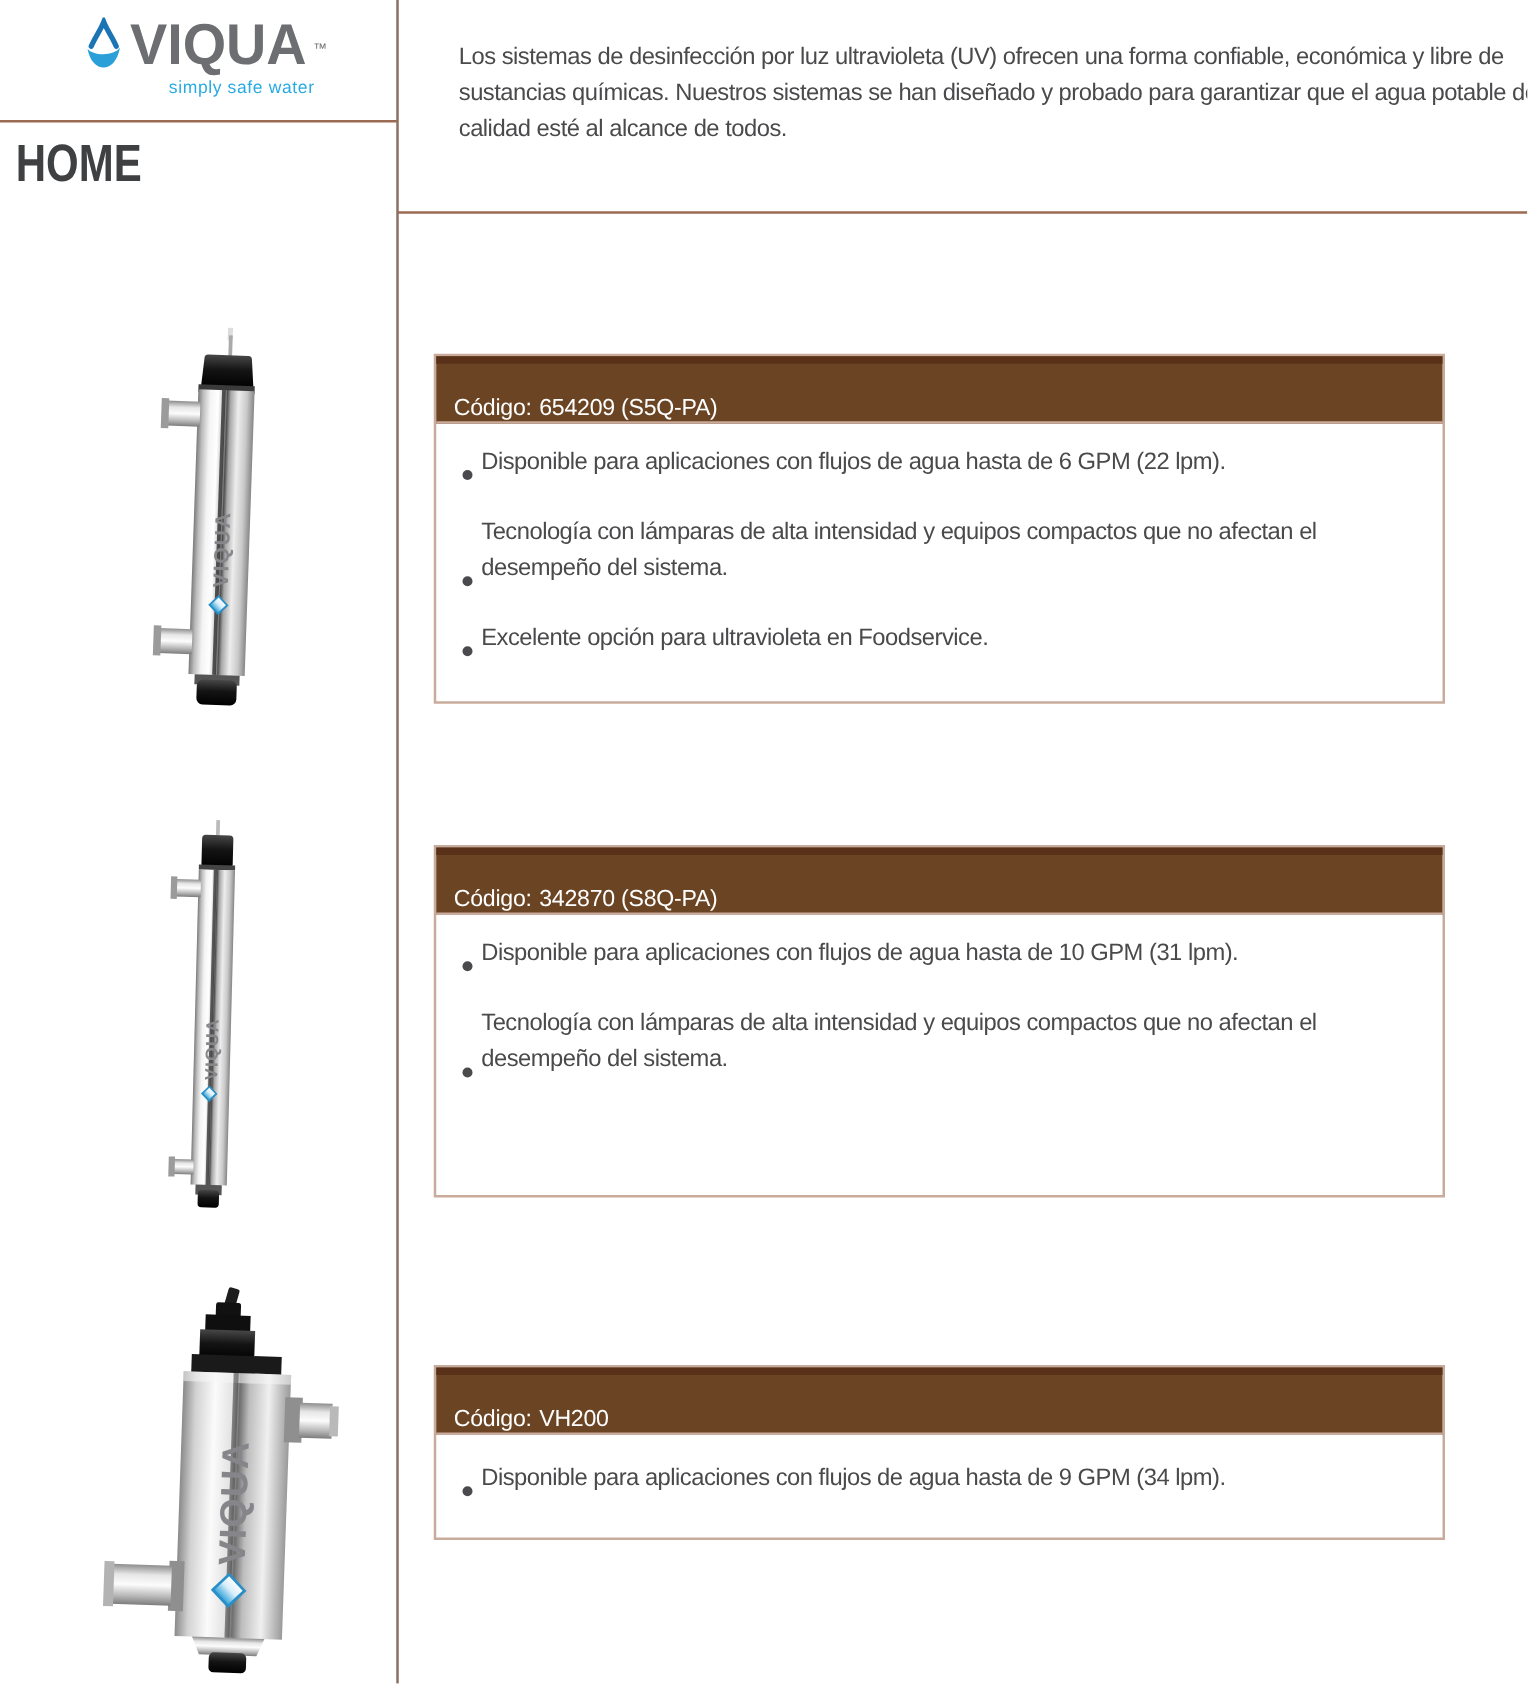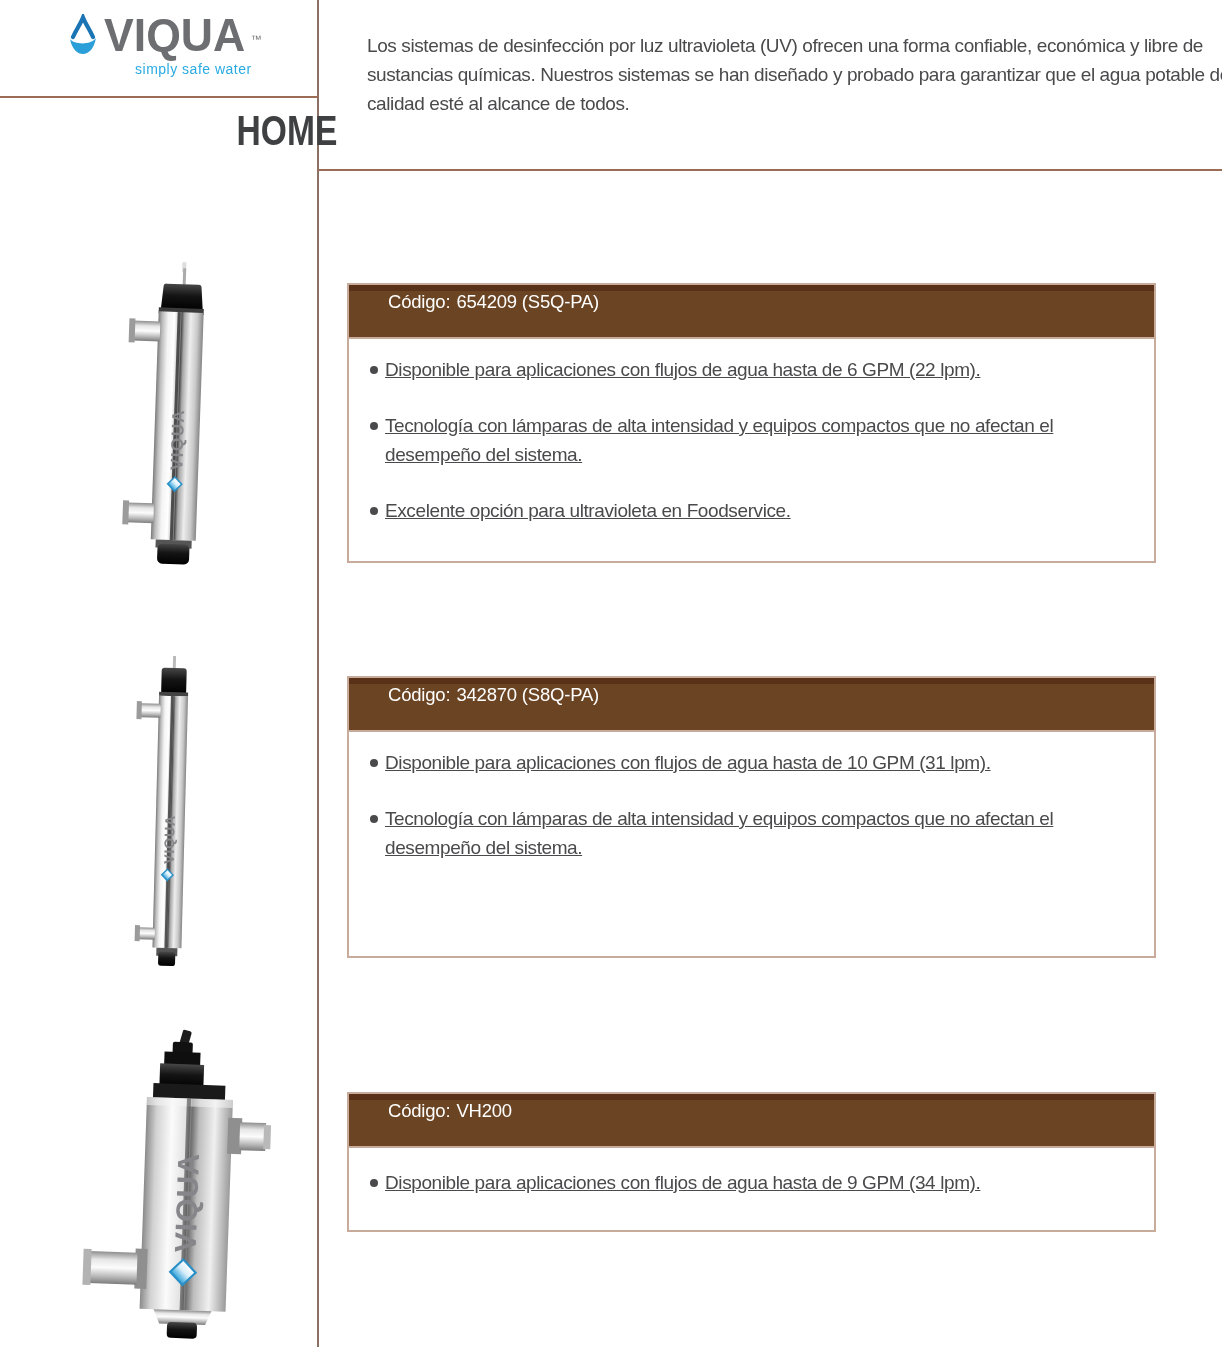--- a/index.html
+++ b/index.html
@@ -18,21 +18,21 @@
   
   .logo{position:absolute;left:66px;top:12px;display:flex;align-items:flex-start;cursor:pointer;}
   .logo svg{margin-top:2px;}
   .logo-text{margin-left:4px;display:flex;flex-direction:column;align-items:flex-end;}
   .brand-line{display:flex;align-items:flex-start;line-height:1;}
   .brand-name{font-size:46px;font-weight:bold;color:var(--logo-gray,#6d6e71);letter-spacing:0px;line-height:1;display:inline-block;transform:scaleX(.97);transform-origin:left top;}
   .tm-mark{font-size:11px;color:var(--logo-gray,#6d6e71);margin-top:22px;margin-left:1px;}
   .brand-tagline{font-size:14px;color:var(--logo-blue,#29abe2);letter-spacing:.5px;margin-top:3px;margin-right:10px;}
 
   
-  .home{position:absolute;left:0;top:110px;width:350px;text-align:right;cursor:pointer;}
+  .home{position:absolute;left:0;top:110px;width:350px;text-align:left;cursor:pointer;}
   .home span{display:inline-block;font-size:42px;font-weight:bold;color:var(--home-text,#3f4042);transform:scaleX(.8);transform-origin:center;letter-spacing:0px;line-height:1;}
 
   
   .intro{
     position:absolute;left:367px;top:31px;width:872px;
     font-size:19px;line-height:29px;letter-spacing:-0.4px;
     color:var(--text-gray,#4a4a4c);margin:0;
   }
 
   
@@ -41,33 +41,32 @@
     border:2px solid var(--card-border,#c9ab9c);
     background:#fff;box-sizing:border-box;
   }
   .card-1{top:283px;height:280px;}
   .card-2{top:676px;height:282px;}
   .card-3{top:1092px;height:140px;}
   .card-header{
     background:var(--accent-brown,#6b4423);
     border-top:6px solid var(--accent-brown-dark,#583118);
     border-bottom:2px solid var(--card-border,#c9ab9c);
-    height:46px;display:flex;align-items:flex-start;
-    padding-left:39px;color:var(--header-text,#ffffff);
+    height:46px;display:flex;align-items:flex-end;
+    padding-left:14px;color:var(--header-text,#ffffff);
     font-size:18.5px;letter-spacing:-0.2px;
   }
   .card-header .code-value{font-weight:normal;margin-left:6px;}
   .card-body{padding:16px 24px 0 21px;}
   .card-3 .card-body{padding-top:20px;}
   .card-body ul{list-style:none;margin:0;padding:0;}
   .card-body li{
-    display:flex;align-items:flex-start;margin-bottom:27px;
+    display:flex;align-items:flex-end;margin-bottom:27px;
     font-size:19px;line-height:29px;letter-spacing:-0.4px;
     color:var(--text-gray,#4a4a4c);
-    text-decoration:underline;
   }
   .bullet-dot{flex:0 0 auto;width:8px;height:8px;border-radius:50%;background:var(--text-gray,#4a4a4c);margin:11px 7px 0 0;}
   .bullet-text{max-width:705px;}
 
   
   .product-img{position:absolute;cursor:pointer;}
   .p1{left:100px;top:258px;width:150px;height:312px;}
   .p2{left:105px;top:652px;width:130px;height:322px;}
   .p3{left:80px;top:1028px;width:195px;height:312px;}
   .defs-holder{position:absolute;width:0;height:0;overflow:hidden;}

